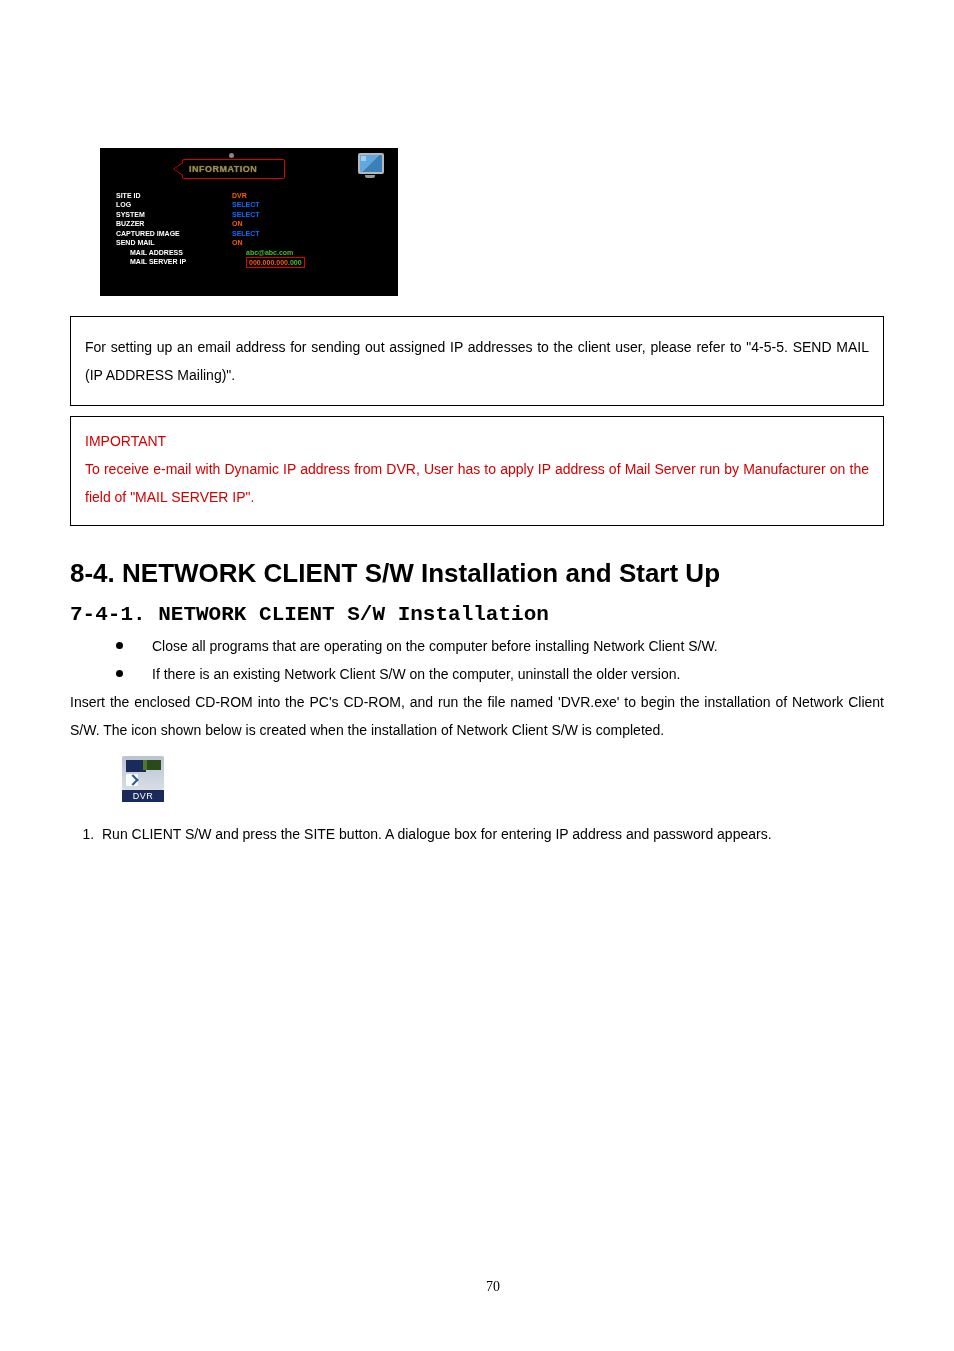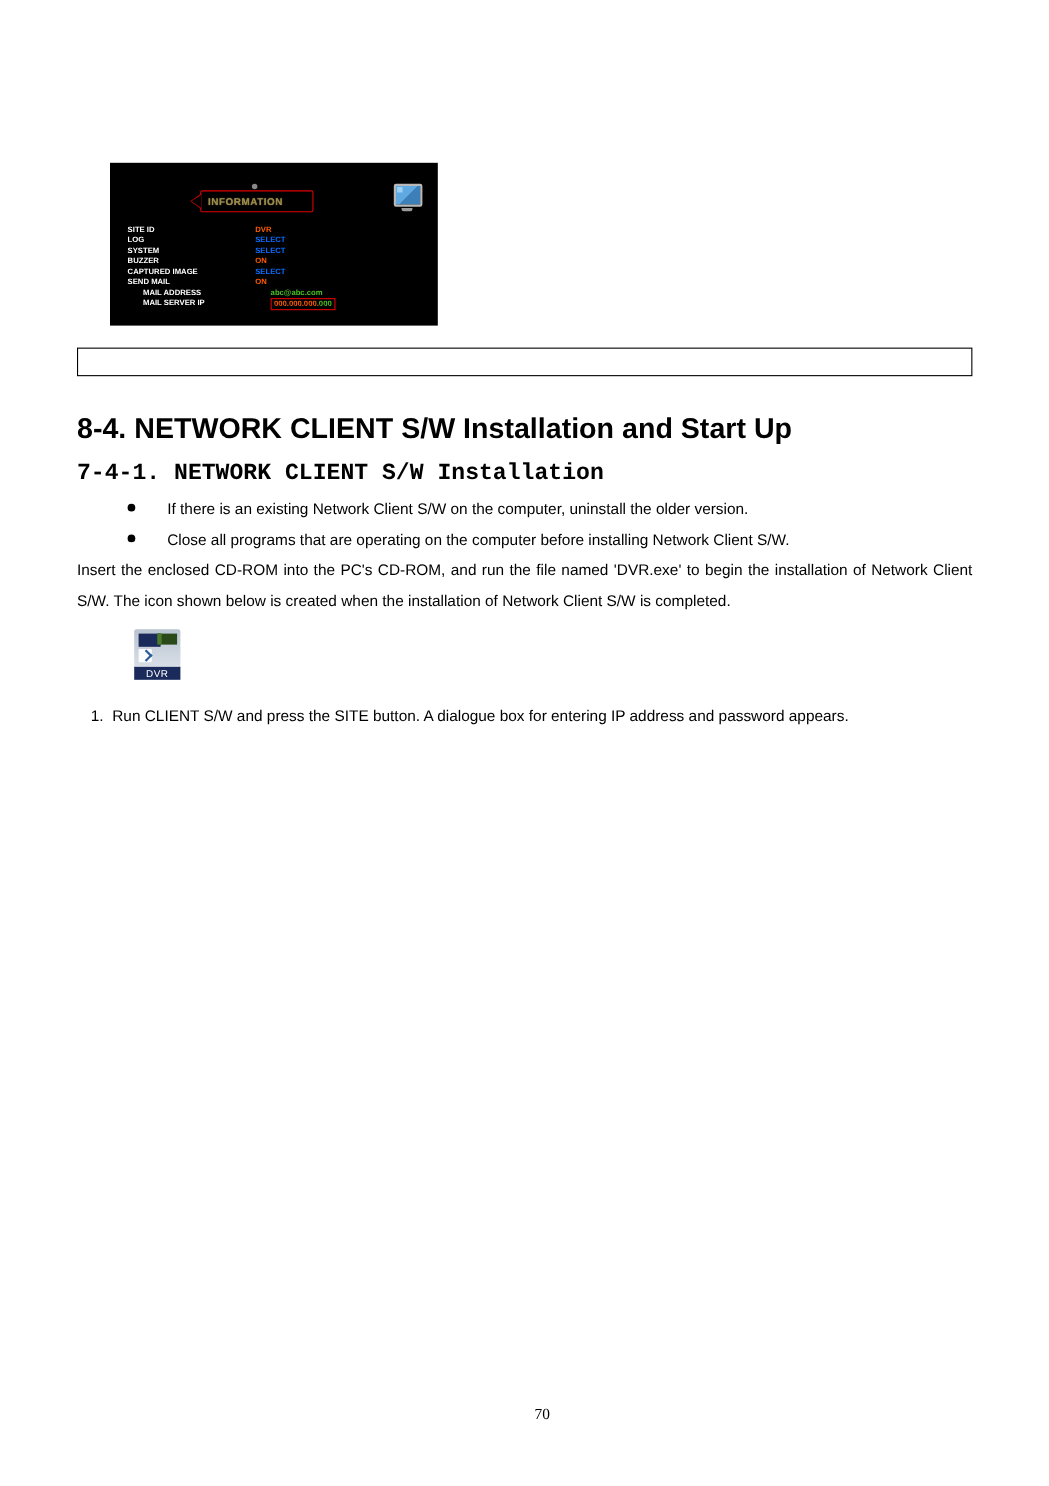--- a/index.html
+++ b/index.html
@@ -16,21 +16,21 @@
     box-sizing: border-box;
     position: relative;
   }
   .dvr-screen {
     width: 298px;
     height: 148px;
     background: #000;
     margin-left: 30px;
     margin-bottom: 20px;
     position: relative;
-    padding: 19px 16px;
+    padding: 5px 16px;
     box-sizing: border-box;
     font-family: Arial, sans-serif;
   }
   .dvr-header {
     position: relative;
     height: 30px;
     margin-bottom: 8px;
   }
   .dvr-tab {
     position: absolute;
@@ -333,30 +333,35 @@
       <div class="dvr-row indent">
         <span class="dvr-label">MAIL SERVER IP</span>
         <span class="dvr-ip-box">
           <span class="dvr-ip-num">000.000.000.</span>
             <span class="dvr-ip-last">000</span>
         </span>
       </div>
     </div>
   </div>
 
+  <div class="note-box">
+    <span>For setting up an email address for sending out assigned IP addresses to the client user, please refer to "4-5-5. SEND MAIL (IP ADDRESS Mailing)".</span>
+  </div>
 
   <div class="important-box">
+    <div>IMPORTANT</div>
+    <div>To receive e-mail with Dynamic IP address from DVR, User has to apply IP address of Mail Server run by Manufacturer on the field of "MAIL SERVER IP".</div>
   </div>
 
   <h2 class="sec">8-4. NETWORK CLIENT S/W Installation and Start Up</h2>
 
   <h3 class="sub">7-4-1. NETWORK CLIENT S/W Installation</h3>
   <ul class="bullets">
+    <li>Close all programs that are operating on the computer before installing Network Client S/W.</li>
     <li>If there is an existing Network Client S/W on the computer, uninstall the older version.</li>
-    <li>Close all programs that are operating on the computer before installing Network Client S/W.</li>
   </ul>
   <div class="body-text">Insert the enclosed CD-ROM into the PC's CD-ROM, and run the file named 'DVR.exe' to begin the installation of Network Client S/W. The icon shown below is created when the installation of Network Client S/W is completed.</div>
 
   <div class="app-icon">
     <div class="app-icon-graphic">
       <div class="app-icon-blue"></div>
       <div class="app-icon-cam"></div>
       <div class="app-icon-arrow"></div>
     </div>
     <div class="app-icon-label">DVR</div>

